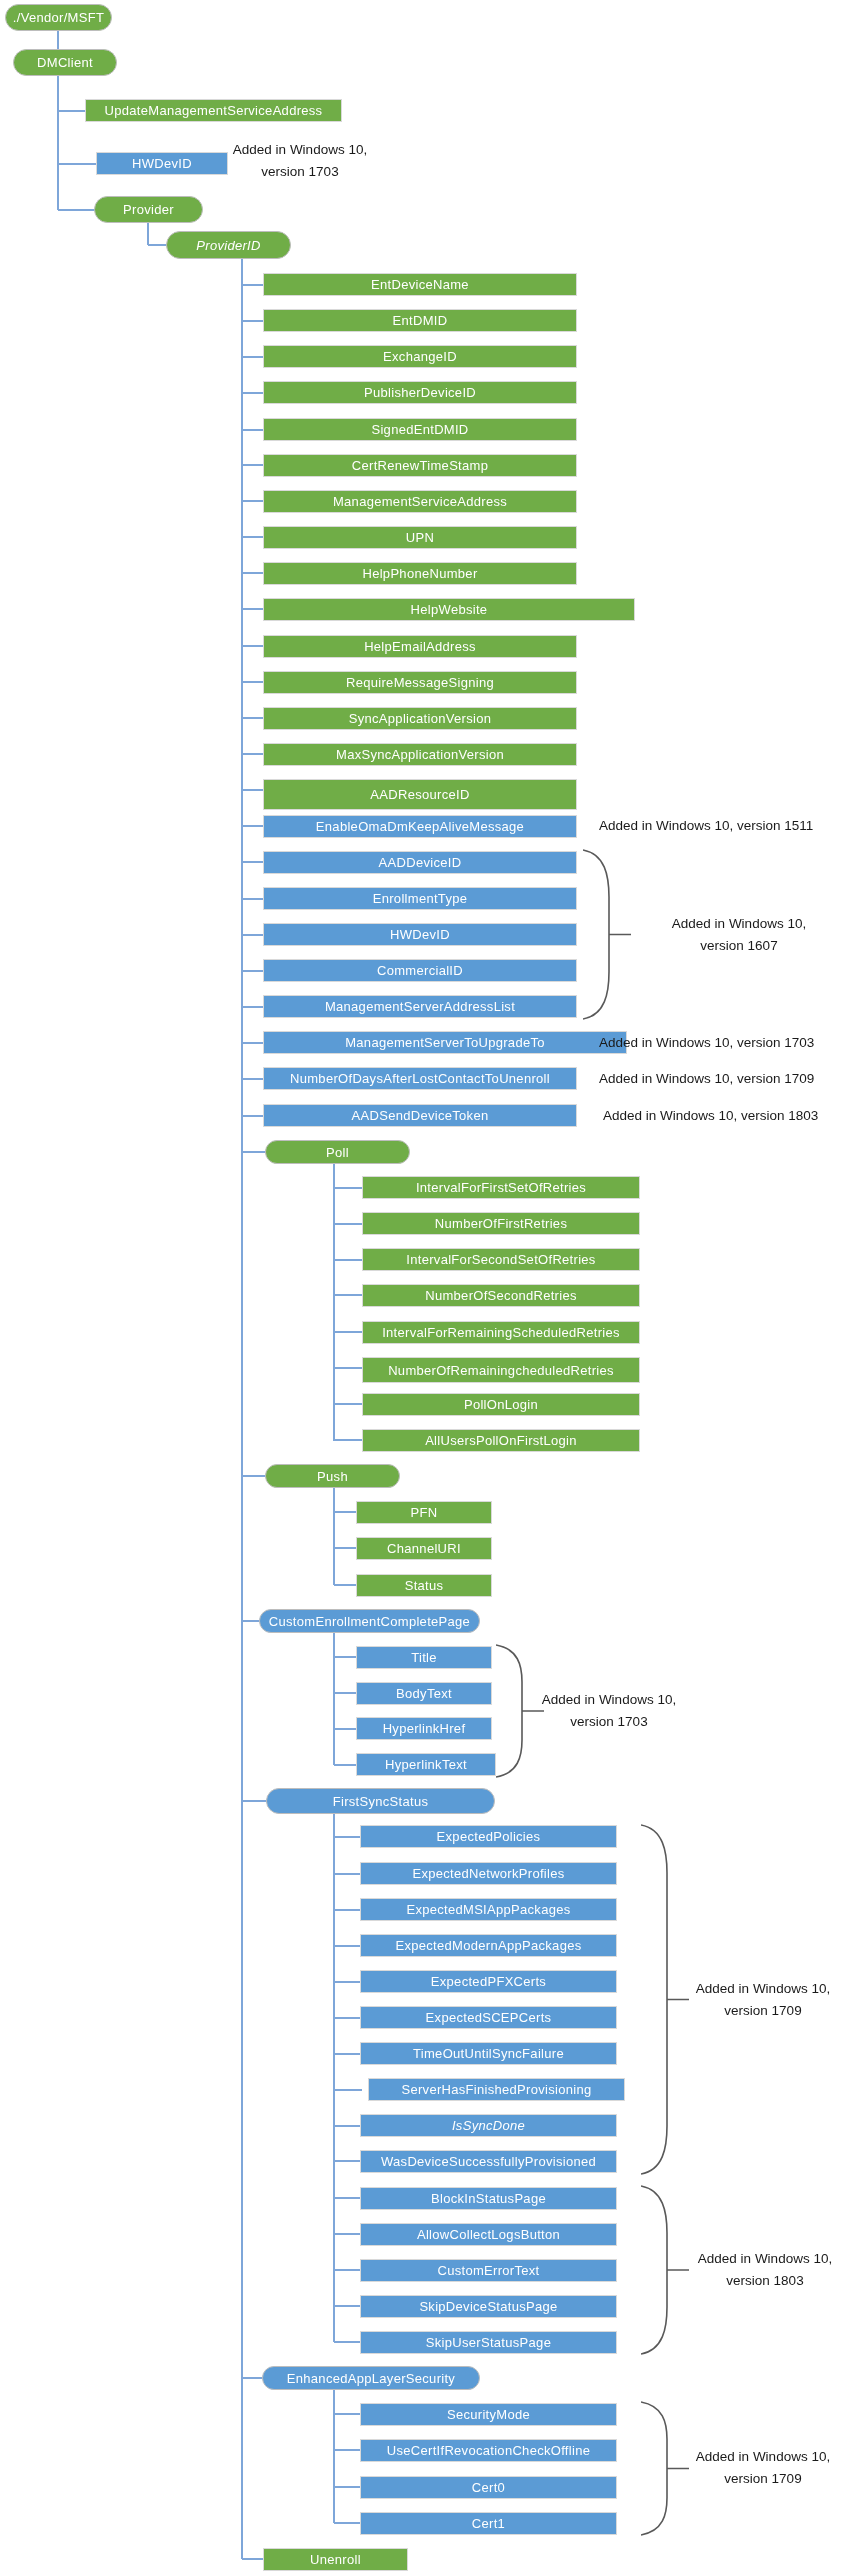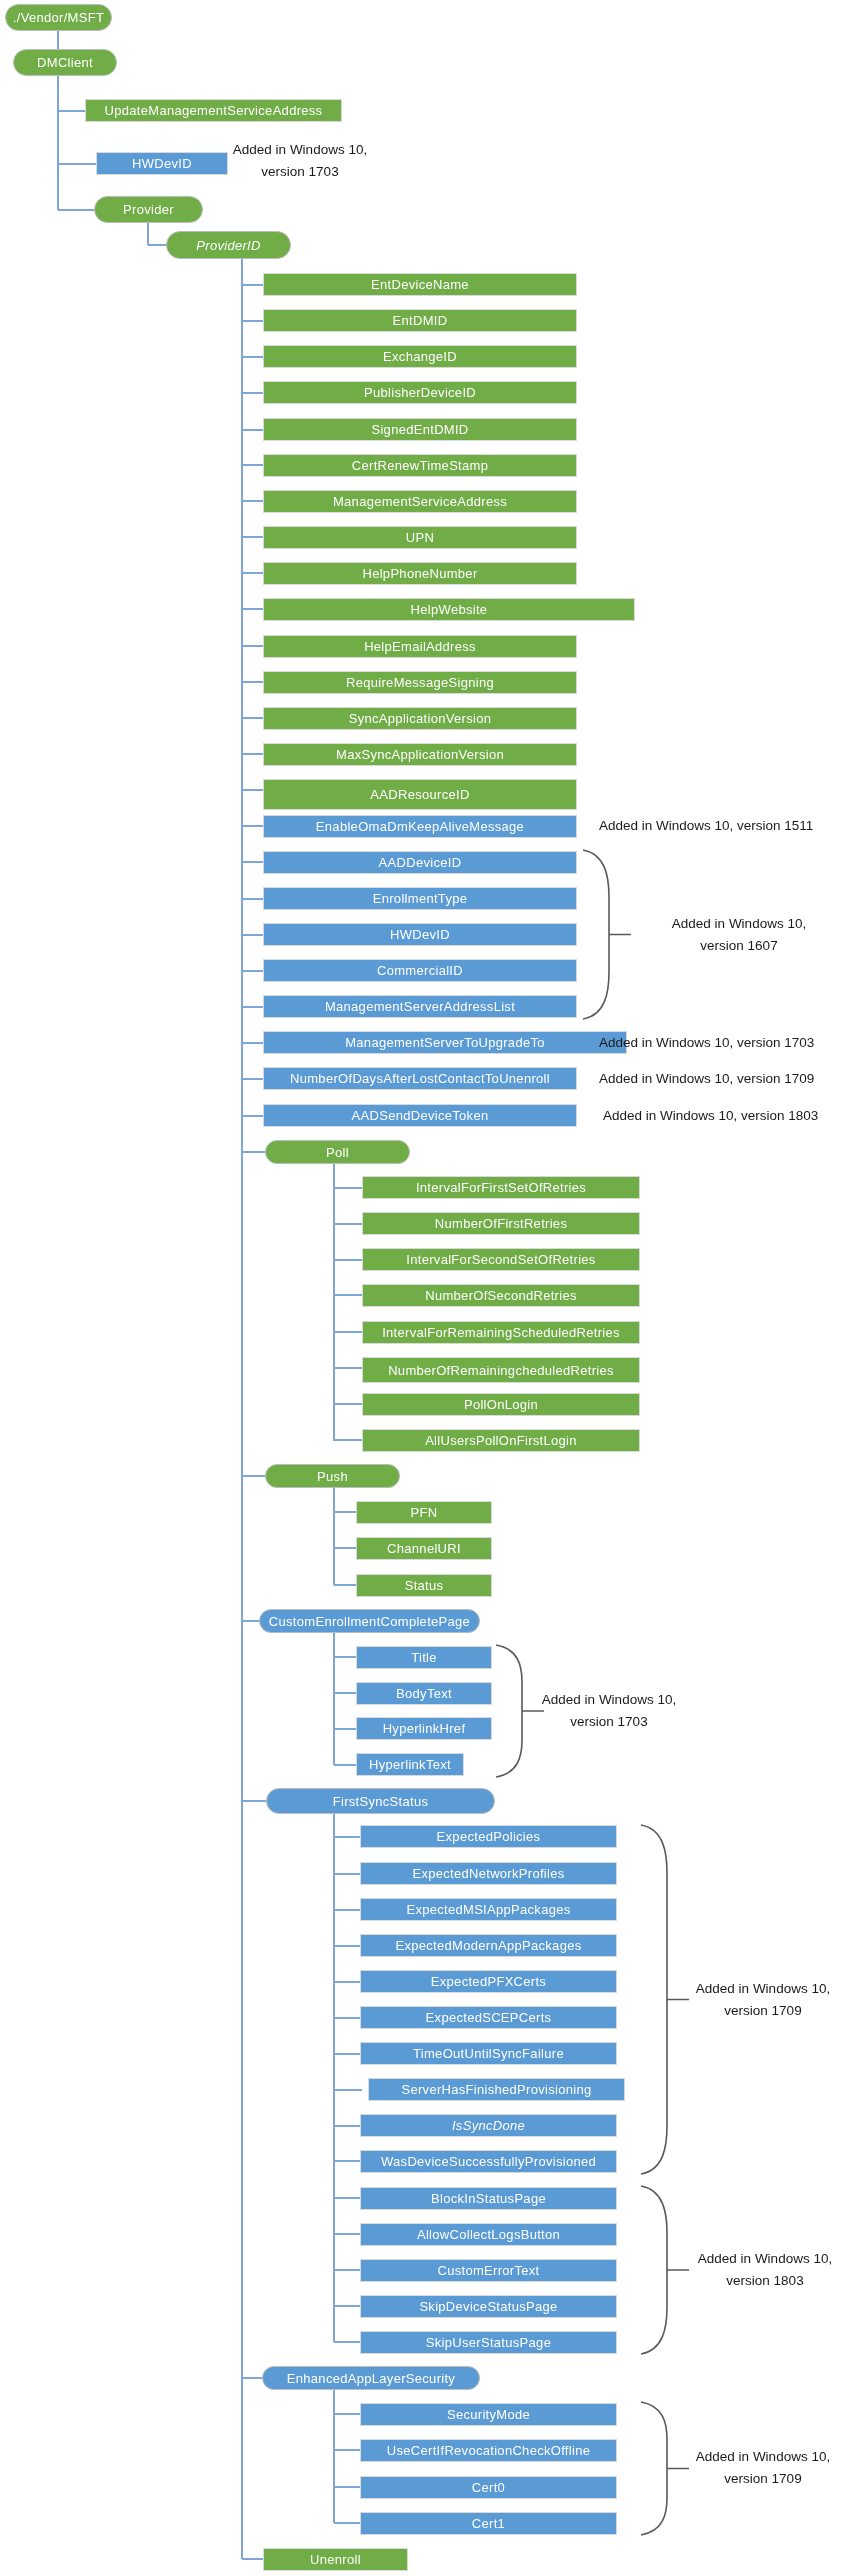--- a/index.html
+++ b/index.html
@@ -117,21 +117,21 @@
     <div class="node rect green" style="left: 356px; top: 1574px; width: 136px; height: 23px;">Status</div>
     <div class="hline" style="left: 242px; top: 1620px; width: 19px; height: 2px;"></div>
     <div class="node pill blue" style="left: 259px; top: 1609px; width: 221px; height: 24px;">CustomEnrollmentCompletePage</div>
     <div class="hline" style="left: 334px; top: 1656px; width: 24px; height: 2px;"></div>
     <div class="node rect blue" style="left: 356px; top: 1646px; width: 136px; height: 23px;">Title</div>
     <div class="hline" style="left: 334px; top: 1692px; width: 24px; height: 2px;"></div>
     <div class="node rect blue" style="left: 356px; top: 1682px; width: 136px; height: 23px;">BodyText</div>
     <div class="hline" style="left: 334px; top: 1728px; width: 24px; height: 2px;"></div>
     <div class="node rect blue" style="left: 356px; top: 1717px; width: 136px; height: 23px;">HyperlinkHref</div>
     <div class="hline" style="left: 334px; top: 1764px; width: 24px; height: 2px;"></div>
-    <div class="node rect blue" style="left: 356px; top: 1753px; width: 108px; height: 23px;">HyperlinkText</div>
+    <div class="node rect blue" style="left: 356px; top: 1753px; width: 140px; height: 23px;">HyperlinkText</div>
     <div class="hline" style="left: 242px; top: 1800px; width: 26px; height: 2px;"></div>
     <div class="node pill blue" style="left: 266px; top: 1788px; width: 229px; height: 26px;">FirstSyncStatus</div>
     <div class="hline" style="left: 334px; top: 1836px; width: 28px; height: 2px;"></div>
     <div class="node rect blue" style="left: 360px; top: 1825px; width: 257px; height: 23px;">ExpectedPolicies</div>
     <div class="hline" style="left: 334px; top: 1873px; width: 28px; height: 2px;"></div>
     <div class="node rect blue" style="left: 360px; top: 1862px; width: 257px; height: 23px;">ExpectedNetworkProfiles</div>
     <div class="hline" style="left: 334px; top: 1909px; width: 28px; height: 2px;"></div>
     <div class="node rect blue" style="left: 360px; top: 1898px; width: 257px; height: 23px;">ExpectedMSIAppPackages</div>
     <div class="hline" style="left: 334px; top: 1945px; width: 28px; height: 2px;"></div>
     <div class="node rect blue" style="left: 360px; top: 1934px; width: 257px; height: 23px;">ExpectedModernAppPackages</div>

